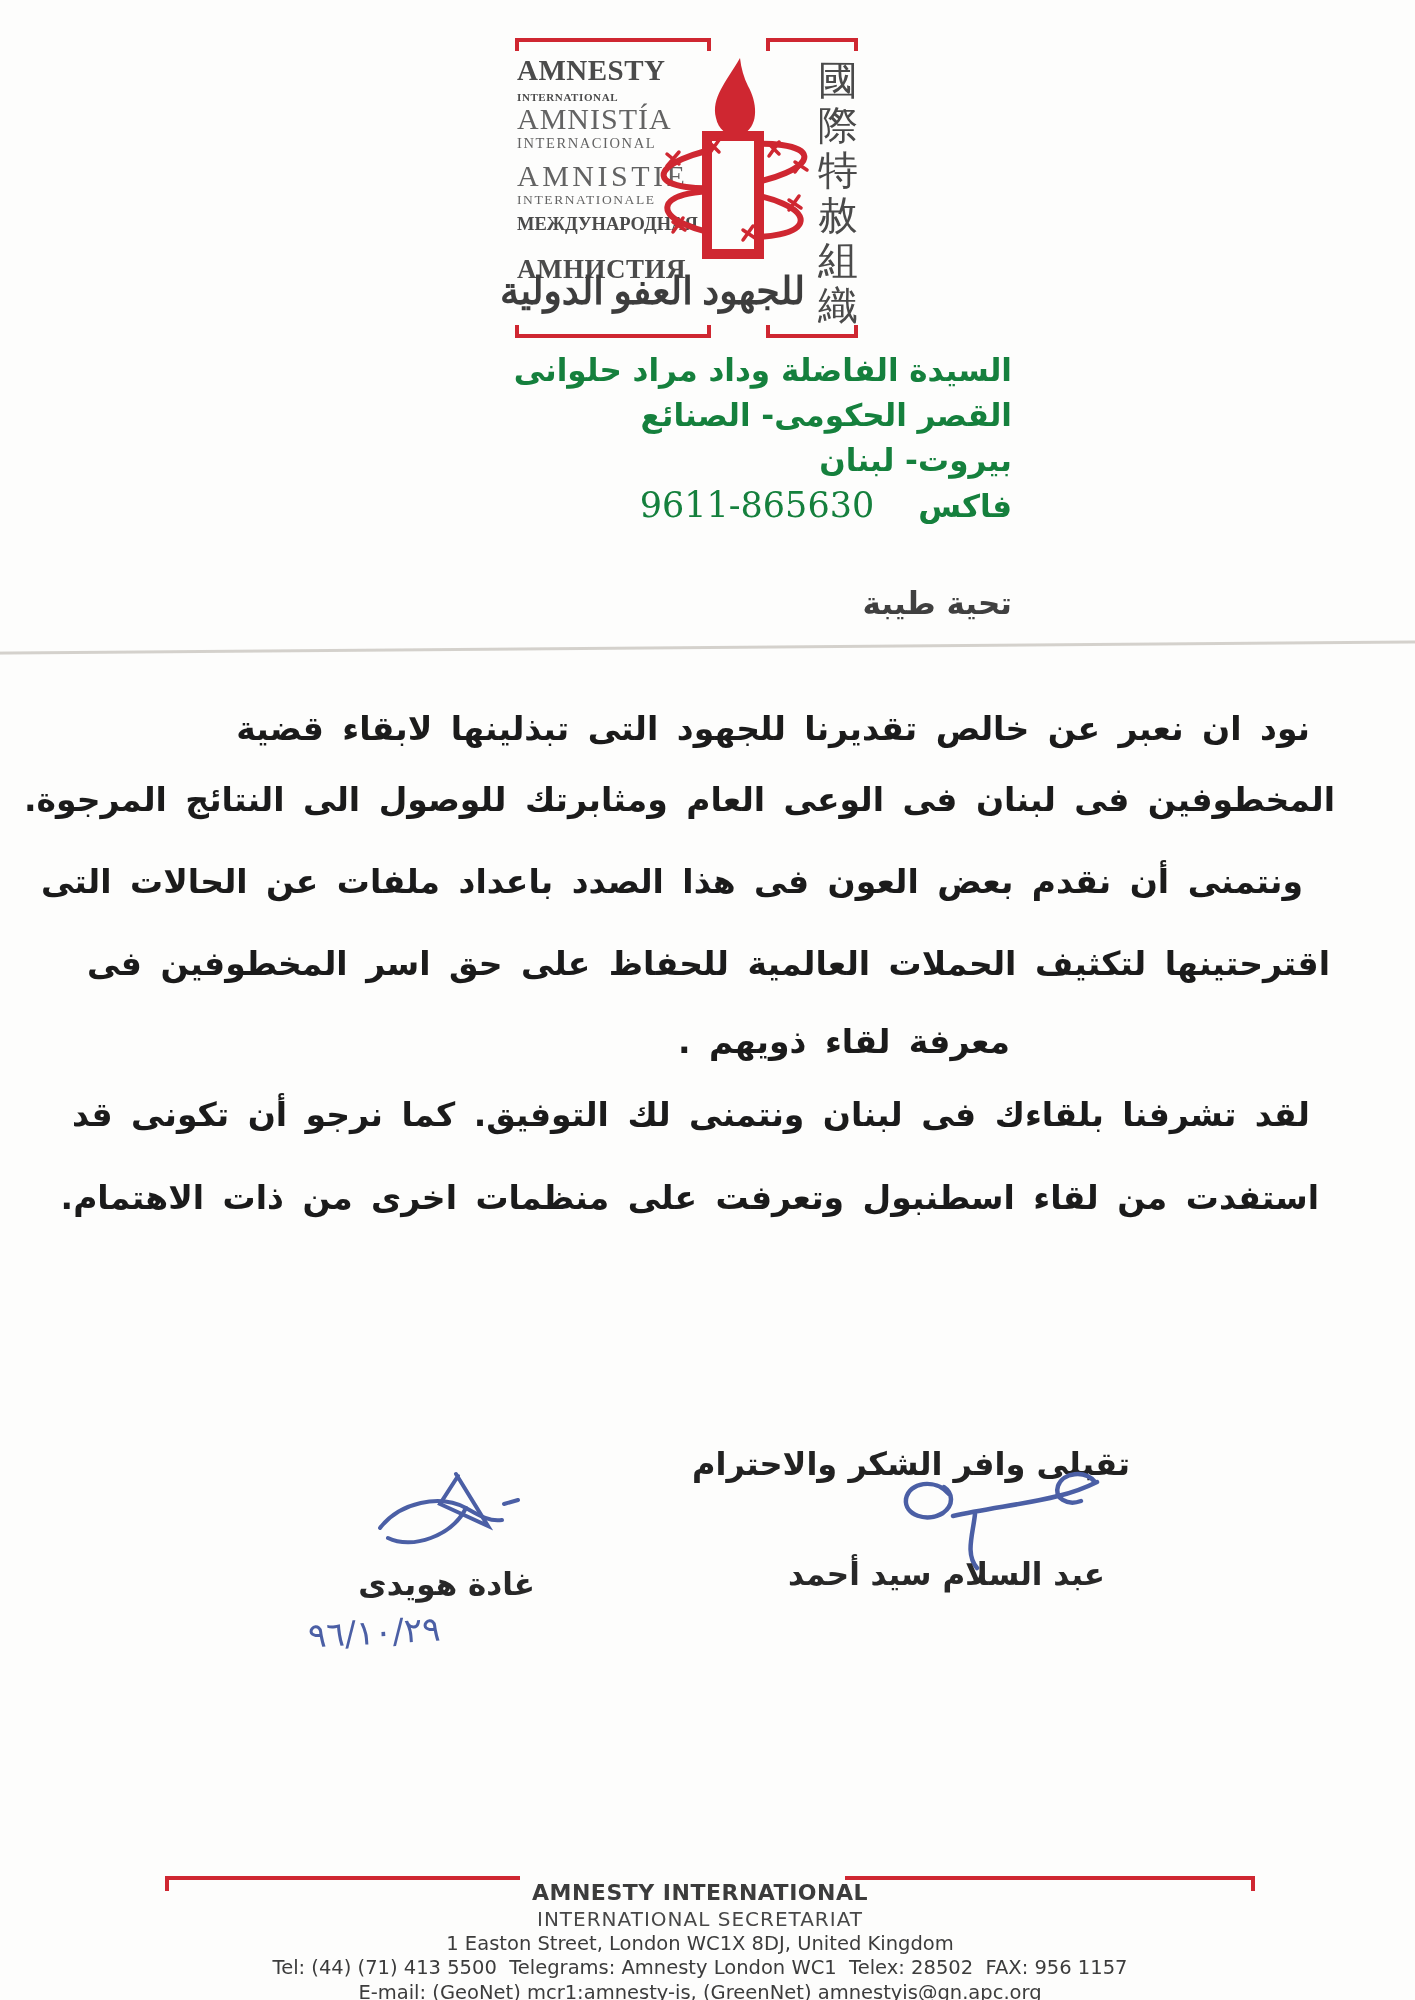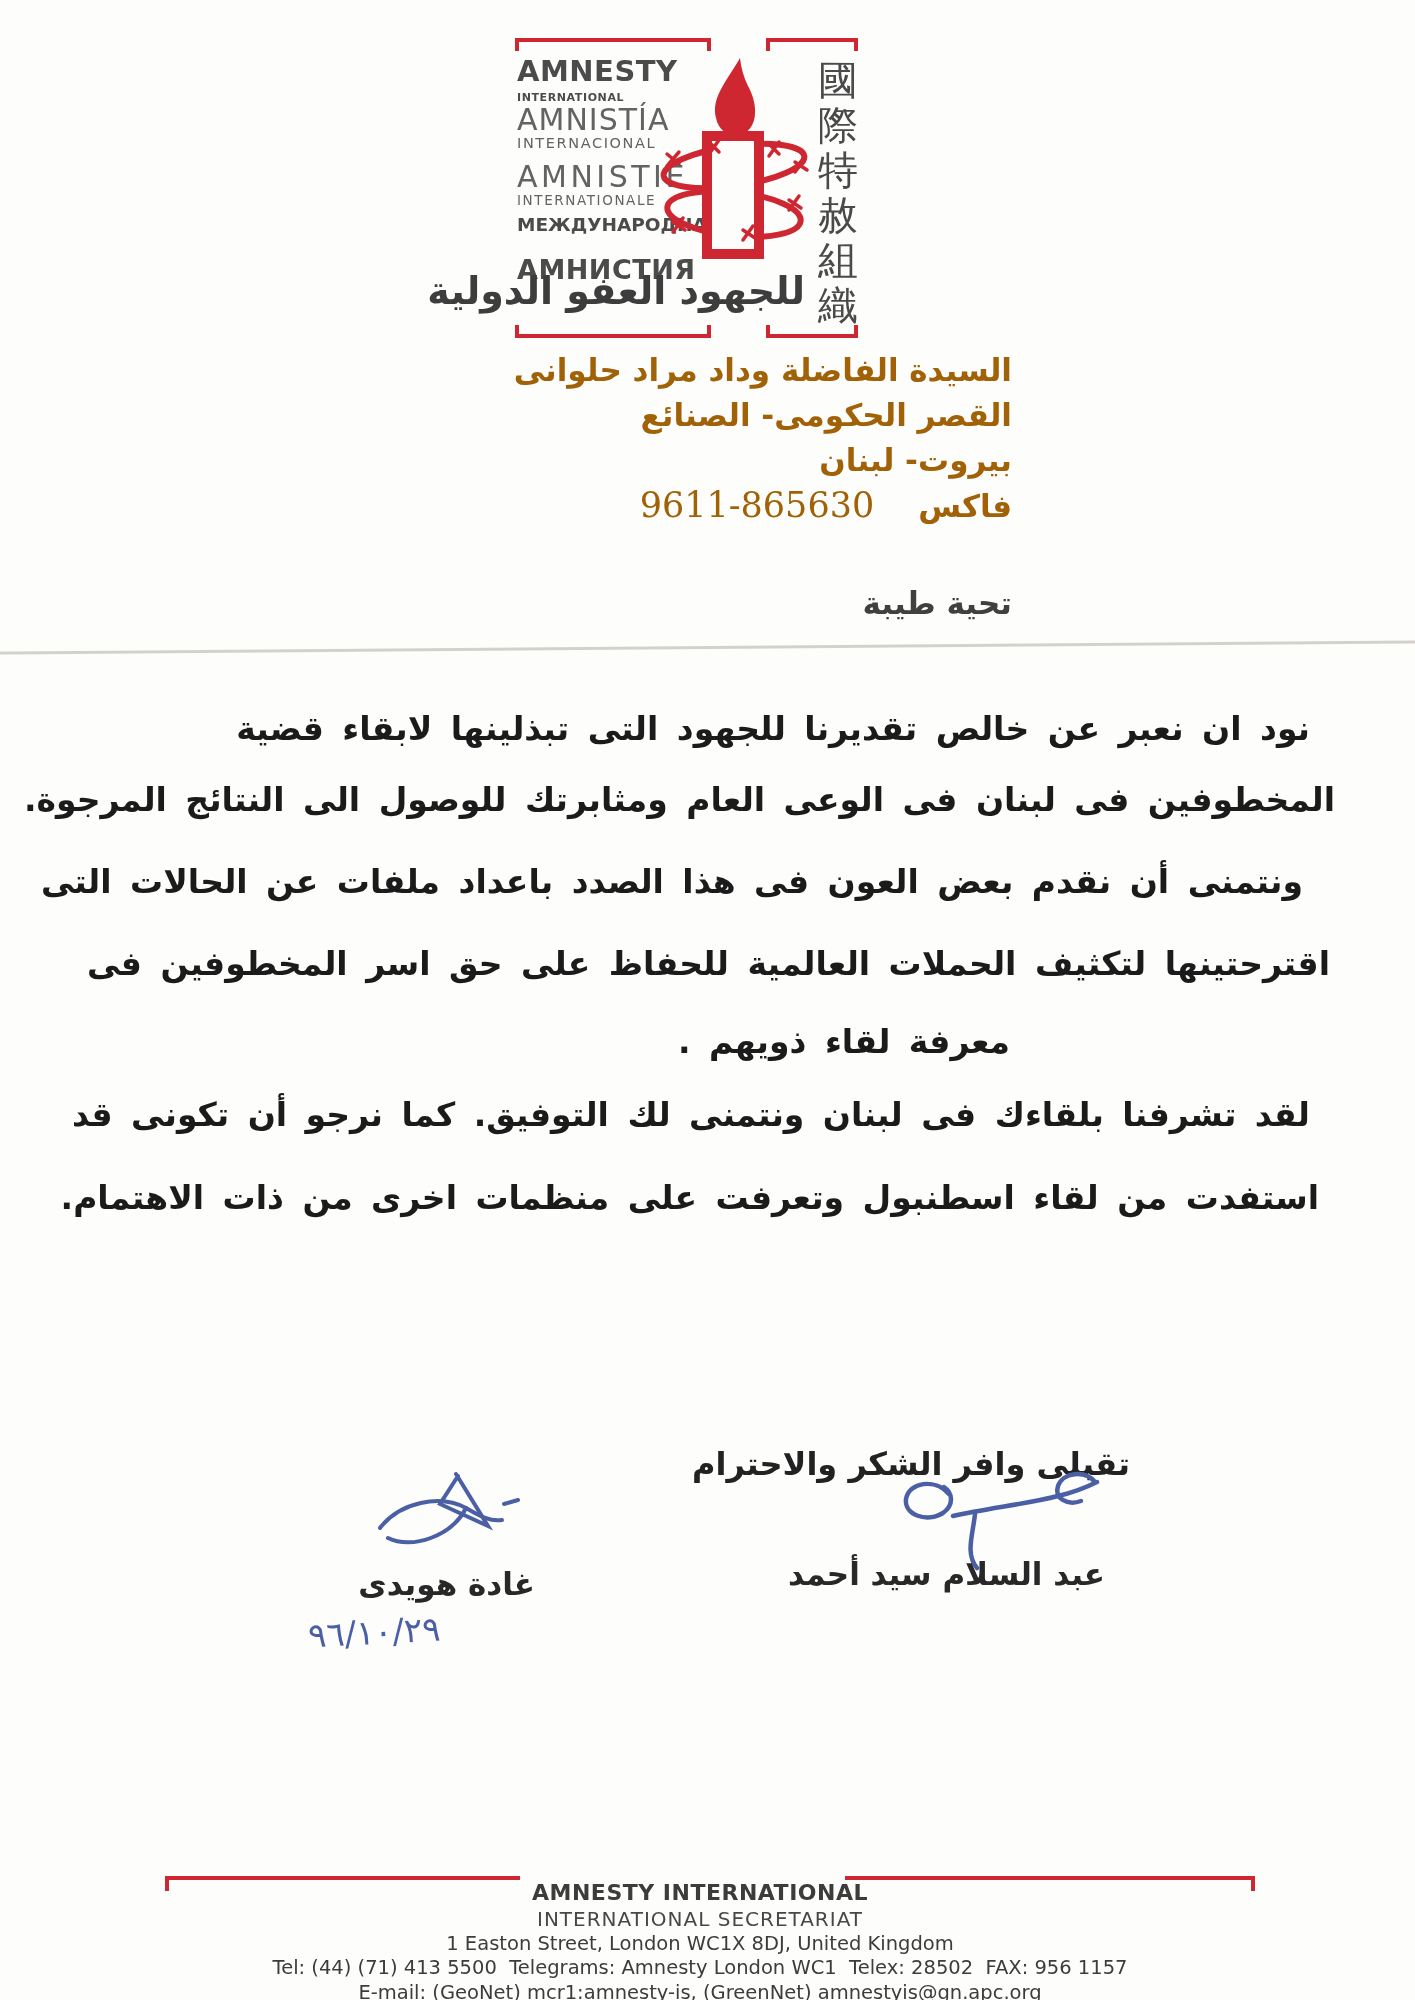--- a/index.html
+++ b/index.html
@@ -10,34 +10,34 @@
     --text:#1c1c1c;
   }
   html,body{margin:0;padding:0;background:#e9e9e9;}
   .page{
     position:relative;width:1415px;height:2000px;margin:0 auto;
     background:#fdfdfc;overflow:hidden;
     font-family:"DejaVu Sans",sans-serif;color:var(--text);
   }
   .abs{position:absolute;}
   
-  .logo{left:515px;top:38px;width:346px;height:300px;}
+  .logo{left:515px;top:38px;width:346px;height:300px;font-family:Liberation Serif, serif;}
   .crop{position:absolute;box-sizing:border-box;}
   .crop.top{height:13px;border-top:4px solid var(--red);border-left:4px solid var(--red);border-right:4px solid var(--red);}
   .crop.bot{height:13px;border-bottom:4px solid var(--red);border-left:4px solid var(--red);border-right:4px solid var(--red);}
   .lg-line{position:absolute;left:2px;white-space:nowrap;}
   .lg-b{font-weight:800;color:var(--logo-dark);}
   .lg-l{font-weight:400;color:var(--logo-light);}
   .cjk-col{position:absolute;left:300px;top:20px;width:46px;text-align:center;color:#4a4a4a;}
   .cjk-col div{font-size:40px;line-height:45px;}
   .logo-ar{position:absolute;left:2px;top:231px;width:288px;text-align:center;
     font-size:38px;font-weight:800;color:#3d3d3d;direction:rtl;white-space:nowrap;}
   
   .addr{right:403px;top:348px;direction:rtl;text-align:right;
-    font-size:31px;font-weight:600;color:#a16207;}
+    font-size:31px;font-weight:600;color:#15803d;}
   .addr .ln{height:45px;line-height:45px;white-space:nowrap;}
   .fax-num{direction:ltr;unicode-bidi:embed;font-family:"DejaVu Serif",serif;font-size:35px;font-weight:500;}
   .fax-gap{display:inline-block;width:44px;}
   .greeting{right:403px;top:585px;direction:rtl;font-size:31px;font-weight:700;color:#404040;}
   
   .scanline{left:-12px;top:646px;width:1445px;height:3px;background:#b3aea5;
     opacity:.55;transform:rotate(-0.45deg);filter:blur(0.6px);}
   
   .bline{position:absolute;direction:rtl;white-space:nowrap;
     font-size:33px;font-weight:700;color:#1b1b1b;word-spacing:7px;}

